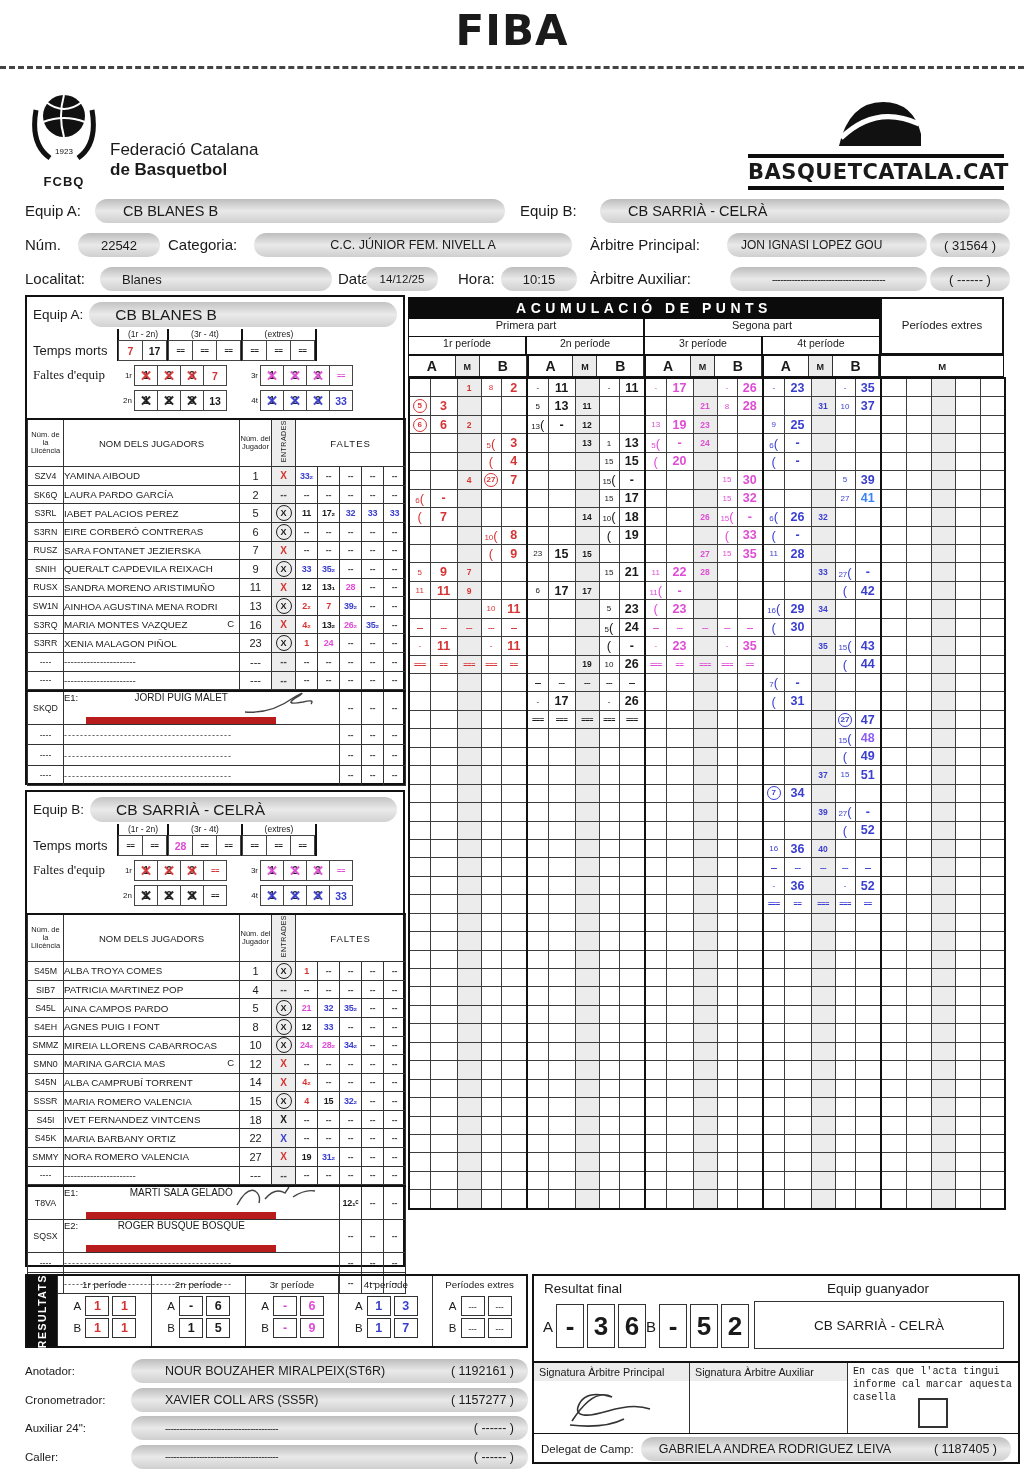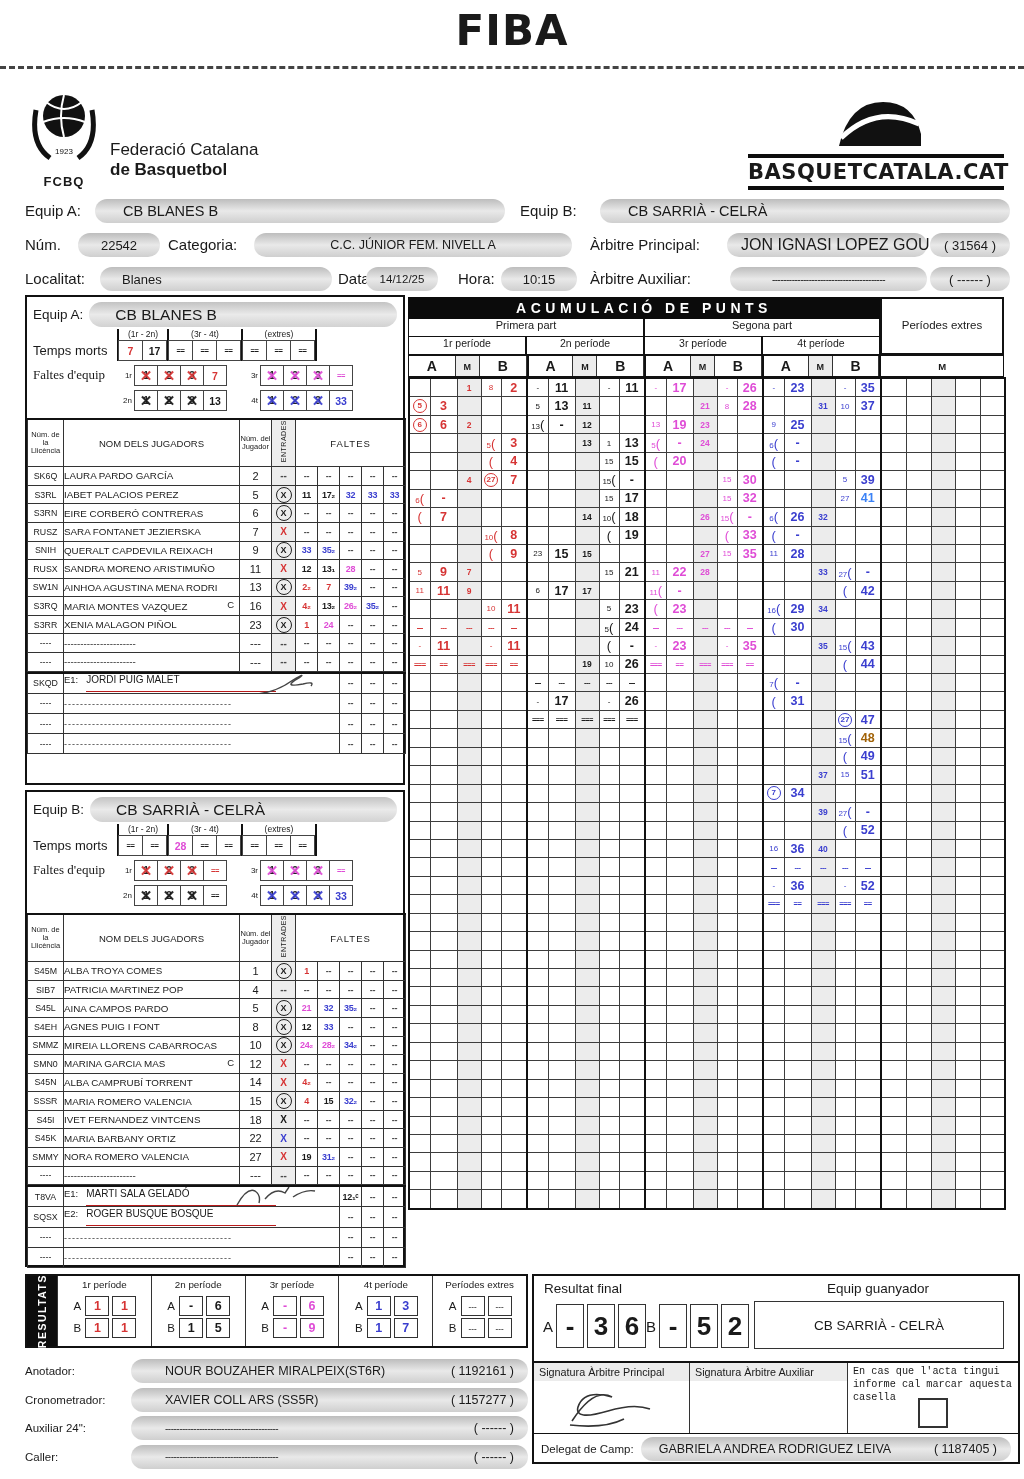--- a/index.html
+++ b/index.html
@@ -58,21 +58,21 @@
   .pname{font-size:9.8px;padding-left:3px;position:relative;}
   .cap{position:absolute;right:5px;top:2px;font-size:9.5px;}
   .pnum{font-size:11px;text-align:center;}
   .ent{background:#ededed;text-align:center;font-size:10px;font-weight:bold;}
   .circx{display:inline-block;border:1.3px solid #222;border-radius:50%;width:14px;height:14px;line-height:14px;font-size:9px;}
   .foul{text-align:center;font-size:9px;font-weight:bold;letter-spacing:-.3px;}
   .ctable{width:100%;border-top:2px solid #111;}
   .ctable td{height:19.2px;}
   .cname{padding-left:4px;position:relative;font-size:10px;}
   .crole{font-size:9.5px;margin-right:8px;}
-  .cnm-line{display:inline-block;border-bottom:1px solid #b91c1c;min-width:190px;padding-bottom:6px;}
+  .cnm-line{display:inline-block;border-bottom:7px solid #b91c1c;min-width:190px;padding-bottom:14px;text-align:center;}
   .cnm-dash{color:#333;font-size:9px;letter-spacing:1px;}
   .sig{position:absolute;right:8px;top:-4px;}
   
   .grid{position:absolute;left:408px;top:297px;width:596px;}
   .g-title{position:absolute;left:0;top:0;width:472px;height:22px;background:#0b0b0b;color:#fff;font-weight:bold;font-size:14px;letter-spacing:4.5px;text-align:center;line-height:23px;box-sizing:border-box;}
   .g-extres{position:absolute;left:472px;top:0;width:124px;height:58px;border:2px solid #111;box-sizing:border-box;display:flex;align-items:center;justify-content:center;text-align:center;font-size:11.5px;line-height:1.2;}
   .g-parts{position:absolute;left:0;top:22px;width:472px;height:18px;display:flex;}
   .g-part{width:236px;border:1px solid #111;border-top:none;box-sizing:border-box;text-align:center;font-size:11px;}
   .g-periods{position:absolute;left:0;top:40px;width:472px;height:18px;display:flex;}
   .g-period{width:118px;border:1px solid #111;border-top:none;box-sizing:border-box;text-align:center;font-size:10.5px;}
@@ -174,21 +174,21 @@
   <div class="mlabel" style="left:25px;top:236px;">Núm.</div>
   <div class="pill bub" style="left:78px;top:233px;width:82px;">
       <span>22542</span>
     </div>
   <div class="mlabel" style="left:168px;top:236px;">Categoria:</div>
   <div class="pill bub" style="left:254px;top:233px;width:318px;">
       <span style="font-size:12.5px;">C.C. JÚNIOR FEM. NIVELL A</span>
     </div>
   <div class="mlabel" style="left:590px;top:236px;">Àrbitre Principal:</div>
   <div class="pill" style="left:727px;top:233px;width:200px;padding-left:14px;">
-      <span style="font-size:16px;">JON IGNASI LOPEZ GOU</span>
+      <span style="font-size:12px;">JON IGNASI LOPEZ GOU</span>
     </div>
   <div class="pill bub" style="left:930px;top:233px;width:80px;">
       <span>( 31564 )</span>
     </div>
 
   <div class="mlabel" style="left:25px;top:270px;">Localitat:</div>
   <div class="pill" style="left:100px;top:267px;width:232px;padding-left:22px;">
       <span>Blanes</span>
     </div>
   <div class="mlabel" style="left:338px;top:270px;">Data:</div>
@@ -320,20 +320,31 @@
       <thead>
           <tr style="height:34px;">
         <th class="th-lic">Núm. de la Llicència</th>
         <th class="th-nom">NOM DELS JUGADORS</th>
         <th class="th-num">Núm. del Jugador</th>
         <th class="th-ent"><span>ENTRADES</span></th>
         <th class="th-fal" colspan="5">FALTES</th>
       </tr>
         </thead>
       <tbody>
+          <tr>
+            <td class="lic">SZV4</td>
+            <td class="pname">YAMINA AIBOUD</td>
+            <td class="pnum">1</td>
+            <td class="ent"><span style="color: rgb(214, 52, 52);">X</span></td>
+            <td class="foul" style="color: rgb(58, 62, 207);">33₂</td>
+            <td class="foul" style="color: rgb(74, 74, 74);">--</td>
+            <td class="foul" style="color: rgb(74, 74, 74);">--</td>
+            <td class="foul" style="color: rgb(74, 74, 74);">--</td>
+            <td class="foul" style="color: rgb(74, 74, 74);">--</td>
+          </tr>
           <tr>
             <td class="lic">SK6Q</td>
             <td class="pname">LAURA PARDO GARCÍA</td>
             <td class="pnum">2</td>
             <td class="ent"><span style="color: rgb(74, 74, 74);">--</span></td>
             <td class="foul" style="color: rgb(74, 74, 74);">--</td>
             <td class="foul" style="color: rgb(74, 74, 74);">--</td>
             <td class="foul" style="color: rgb(74, 74, 74);">--</td>
             <td class="foul" style="color: rgb(74, 74, 74);">--</td>
             <td class="foul" style="color: rgb(74, 74, 74);">--</td>
@@ -1375,21 +1386,21 @@
             <td class="gpts"></td>
             <td class="gmin bstart"></td>
             <td class="gpts"></td>
             <td class="gm shade"></td>
             <td class="gmin"></td>
             <td class="gpts"></td>
             <td class="gmin bstart"></td>
             <td class="gpts"></td>
             <td class="gm shade"></td>
             <td class="gmin" style="color: rgb(58, 62, 207);">15<span class="par">(</span></td>
-            <td class="gpts" style="color: #a16207; margin-top: 16px;">48</td>
+            <td class="gpts" style="color: #8b5cf6; margin-top: 16px;">48</td>
             <td class="gmin bstart"></td>
             <td class="gpts"></td>
             <td class="gm shade"></td>
             <td class="gmin"></td>
             <td class="gpts"></td>
           </tr>
           <tr>
             <td class="gmin bstart"></td>
             <td class="gpts"></td>
             <td class="gm shade"></td>

